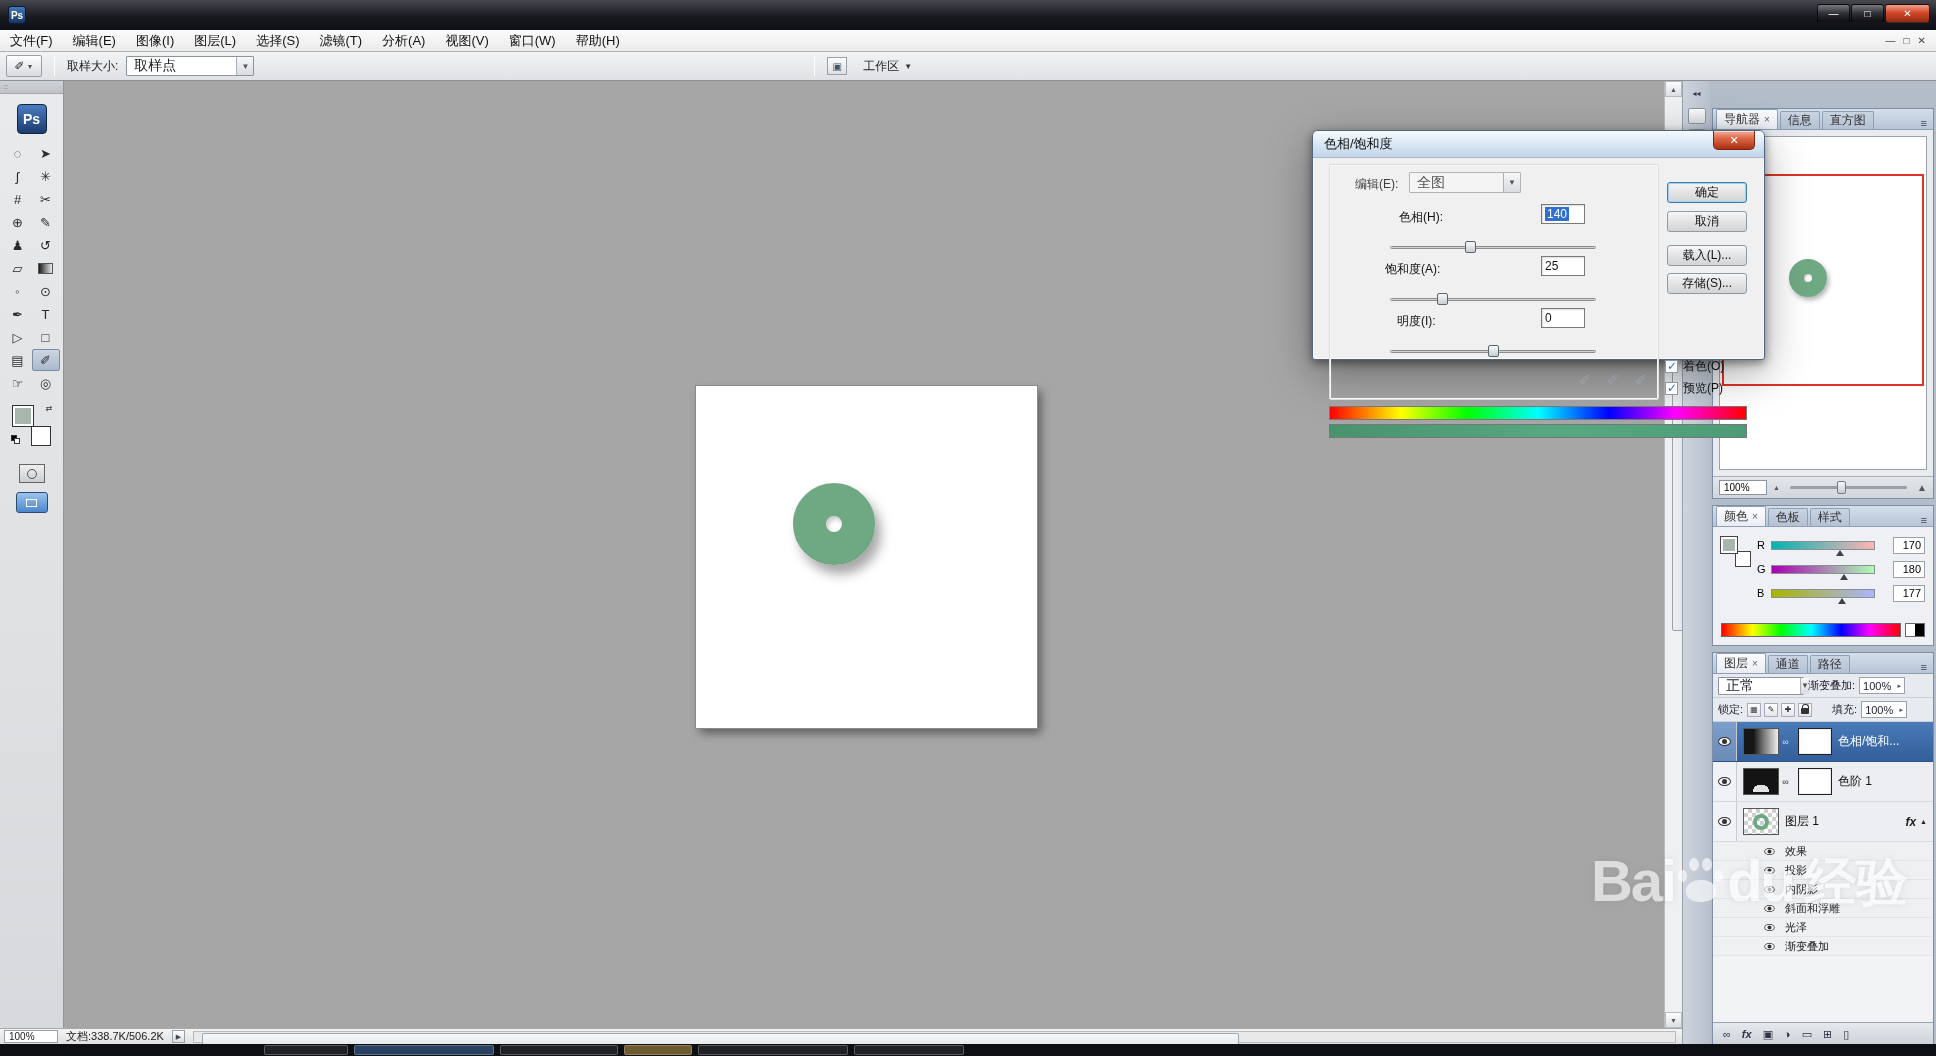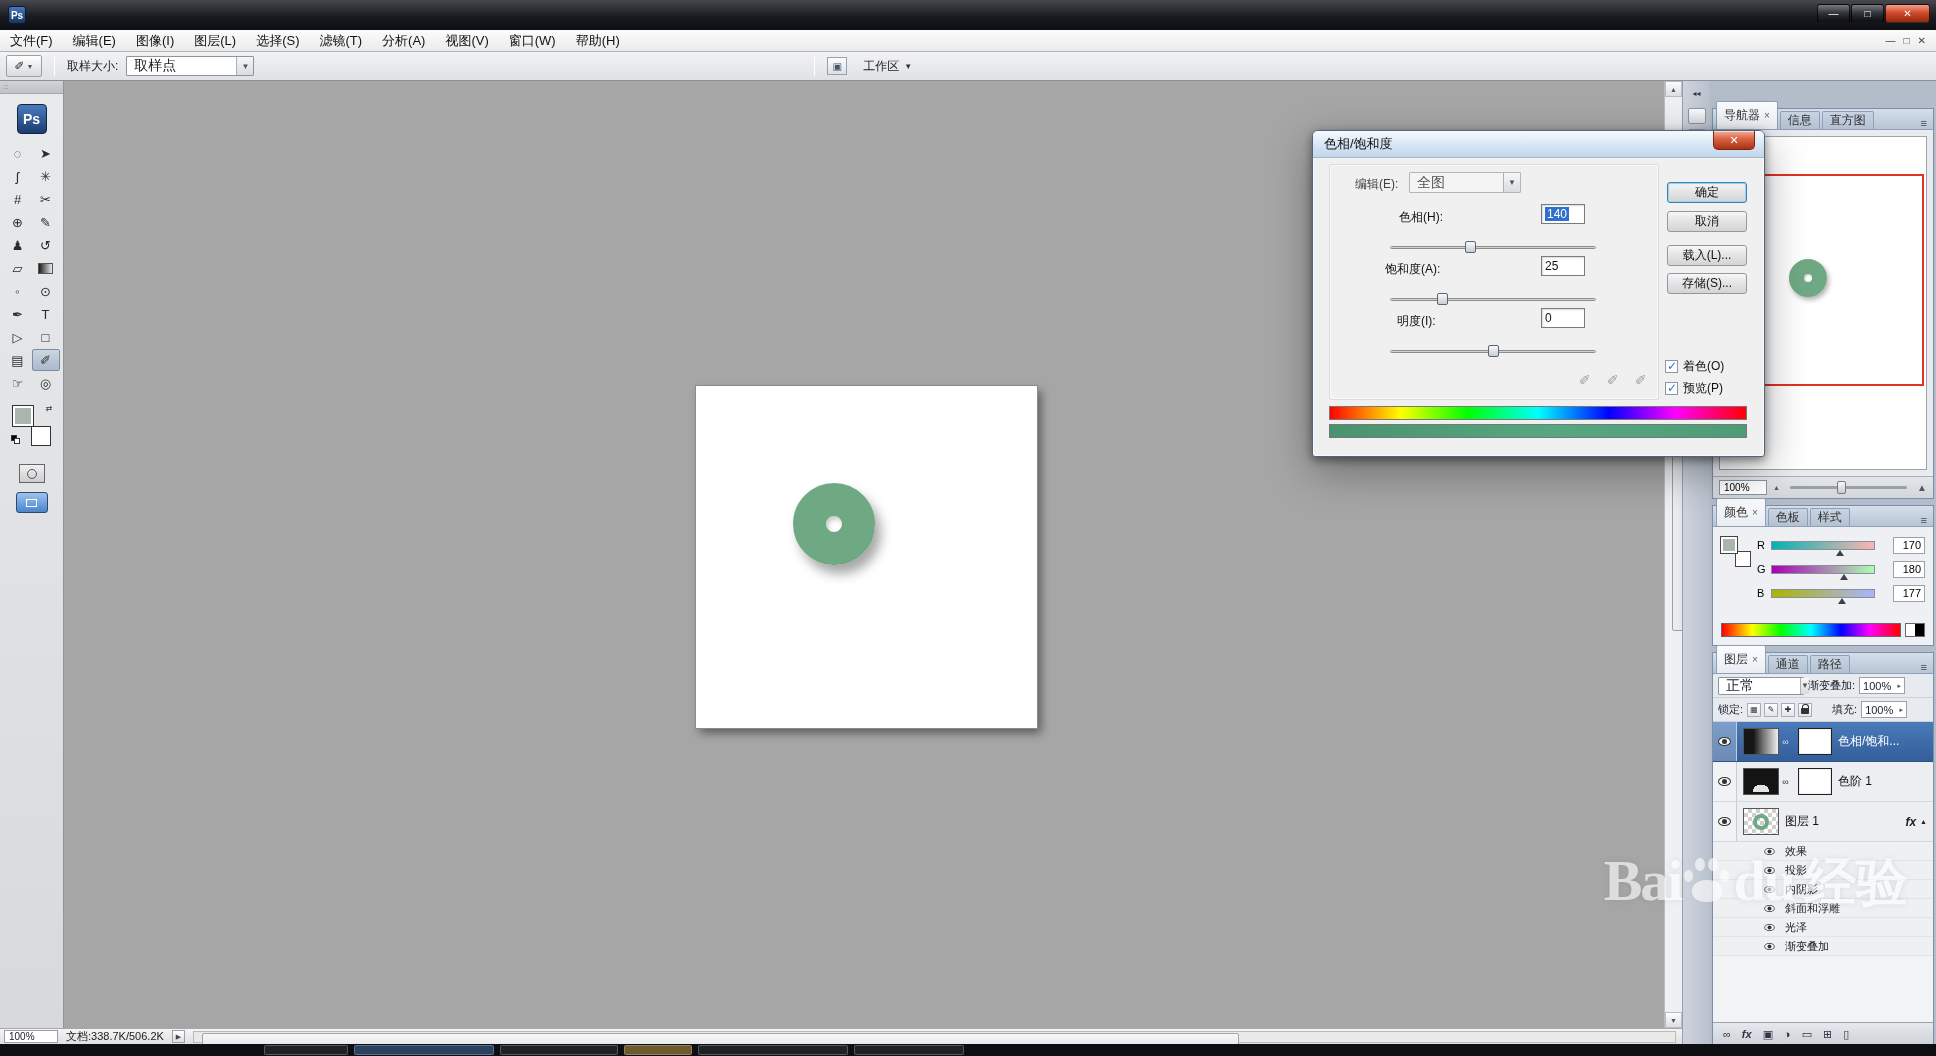--- a/index.html
+++ b/index.html
@@ -99,21 +99,21 @@
     border:1px solid #8b95a2; border-radius:2px; }
 
   
   .panels{ position:absolute; left:1710px; top:81px; width:226px; height:963px; background:#b3bdca; padding-top:27px; }
   .pgroup{ margin:0 2px 6px 2px; border:1px solid #7d8fa6; background:#eef0f3; position:relative; }
   .ptabs{ height:21px; background:linear-gradient(#d5dfeb,#b7c5d6); display:flex; align-items:flex-end;
     padding-left:3px; gap:2px; border-bottom:1px solid #8fa0b5; font-size:12px; }
   .ptab{ height:18px; padding:0 7px; display:flex; align-items:center; gap:4px;
     background:linear-gradient(#c9d4e2,#b3c1d3); border:1px solid #8fa0b5; border-bottom:none;
     border-radius:2px 2px 0 0; color:#333; white-space:nowrap; }
-  .ptab.active{ background:linear-gradient(#fbfcfe,#e9edf3); height:28px; }
+  .ptab.active{ background:linear-gradient(#fbfcfe,#e9edf3); height:20px; }
   .ptab .x{ font-size:10px; color:#667; }
   .pmenu{ margin-left:auto; padding-right:6px; font-size:11px; color:#445; }
 
   .nav-body{ height:346px; position:relative; background:#e9ebee; }
   .nav-preview{ position:absolute; inset:6px; background:#fff; border:1px solid #9aa2ac; }
   .nav-viewbox{ position:absolute; left:2px; right:2px; top:11%; bottom:25%; border:2px solid #e03226; }
   .ring-mini{ position:absolute; left:50%; top:47%; width:38px; height:38px; margin:-34px;
     border:15px solid #6fa983; border-radius:50%; box-shadow:2px 3px 5px rgba(0,0,0,.3), inset 1px 1px 2px rgba(0,0,0,.25); }
   .nav-foot{ height:22px; display:flex; align-items:center; padding:0 6px; gap:6px;
     background:linear-gradient(#e3e6ea,#d2d6db); border-top:1px solid #a8aeb6; font-size:10px; }
@@ -176,21 +176,21 @@
     font-size:11px; color:#222; padding-left:50px; gap:9px; }
   .erow .eye{ transform:scale(.8); }
   .brow{ height:38px; display:flex; align-items:center; background:#eceef1; border-bottom:1px solid #d5d8dc; }
   .brow .lname{ font-weight:bold; }
   .brow .lock{ margin-left:auto; margin-right:12px; }
   .lay-foot{ height:23px; background:linear-gradient(#e6e9ed,#cdd2d9); border-top:1px solid #9aa3b0;
     display:flex; align-items:center; gap:11px; padding:0 10px; font-size:11px; color:#334; }
   .lay-foot .fi{ font-size:11px; } .lay-foot .fi.fx{ font-style:italic; font-weight:bold; }
 
   
-  .dialog{ position:absolute; left:1312px; top:130px; width:453px; height:327px; background:#f0f0f0;
+  .dialog{ position:absolute; left:1312px; top:130px; width:453px; height:230px; background:#f0f0f0;
     border:1px solid #51657f; border-radius:6px 6px 3px 3px; z-index:60;
     box-shadow:0 3px 10px rgba(0,0,0,.45), 0 14px 44px rgba(0,0,0,.35), inset 0 0 0 1px rgba(255,255,255,.65); }
   .dlg-title{ height:27px; background:linear-gradient(#f6fafd,#dcE9f6 45%,#c2d5e9);
     border-radius:5px 5px 0 0; display:flex; align-items:center; padding:0 11px; font-size:13px; color:#111;
     border-bottom:1px solid #a9b8c9; }
   .dlg-close{ position:absolute; top:0; right:9px; width:42px; height:19px;
     background:linear-gradient(#f3b09e,#dd6847 40%,#a93014); border:1px solid #7a2410; border-top:none;
     border-radius:0 0 5px 5px; color:#fff; font-size:11px; display:flex; align-items:center; justify-content:center;
     box-shadow:inset 0 1px 0 rgba(255,255,255,.55); }
   .dlg-body{ position:relative; height:300px; font-size:12px; color:#111; }
@@ -233,21 +233,21 @@
   .taskbar{ position:absolute; left:0; bottom:0; width:1936px; height:12px; background:#0d0f13; }
   .tbtn{ position:absolute; top:1px; height:10px; border:1px solid rgba(255,255,255,.25);
     background:rgba(255,255,255,.08); border-radius:2px; }
   .tbtn.hot{ background:rgba(90,150,225,.38); }
   .tbtn.warm{ background:rgba(230,180,80,.45); }
 
   
   .watermark{ position:absolute; right:28px; top:852px; width:380px; z-index:40; pointer-events:none;
     color:#fff; opacity:.62; text-shadow:0 0 6px rgba(90,90,90,.25); }
   .wm-row{ display:flex; align-items:flex-end; justify-content:flex-end; }
-  .wm-word{ font-size:58px; font-weight:bold; letter-spacing:-2px; line-height:1;font-family:Liberation Serif, serif; }
+  .wm-word{ font-size:58px; font-weight:bold; letter-spacing:-2px; line-height:1; }
   .wm-cn{ font-size:52px; font-weight:bold; margin-left:10px; line-height:1.05; }
   .wm-paw{ position:relative; width:46px; height:46px; margin:0 3px 8px 3px; flex:none; }
   .wm-paw i{ position:absolute; background:#fff; border-radius:50%; display:block; }
   .wm-paw .pad{ left:8px; bottom:0; width:30px; height:22px; border-radius:48% 48% 44% 44%; }
   .wm-paw .t1{ left:0; top:14px; width:9px; height:12px; }
   .wm-paw .t2{ left:11px; top:2px; width:10px; height:13px; }
   .wm-paw .t3{ left:24px; top:2px; width:10px; height:13px; }
   .wm-paw .t4{ left:36px; top:14px; width:9px; height:12px; }
   .wm-url{ font-size:33px; text-align:right; margin-top:8px; letter-spacing:1px; opacity:.9; }
 </style>

